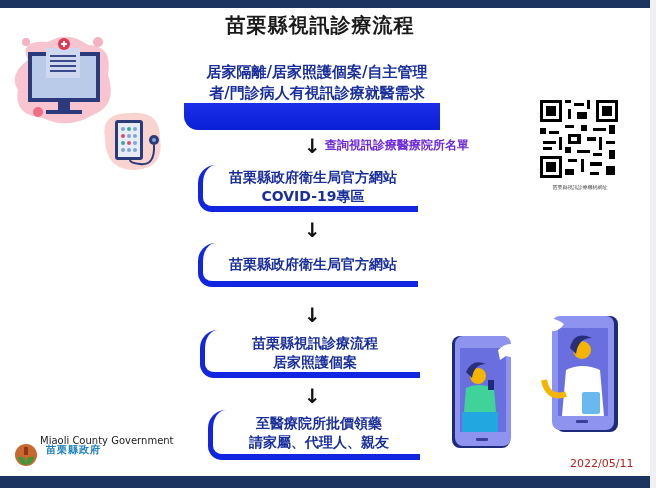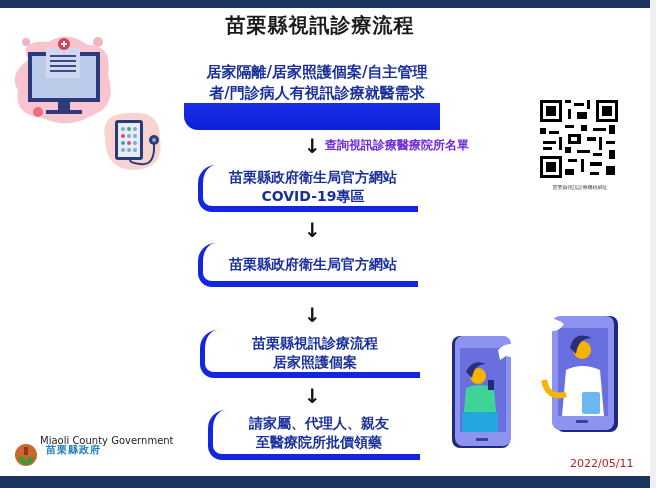--- a/index.html
+++ b/index.html
@@ -166,22 +166,22 @@
   <div class="text">
     <div>苗栗縣視訊診療流程</div>
     <div>居家照護個案</div>
   </div>
 </div>
 <div class="arrow" style="left:304px;top:386px">↓</div>
 
 <div class="step step5">
   <div class="shape"></div>
   <div class="text">
+    <div>至醫療院所批價領藥</div>
     <div>請家屬、代理人、親友</div>
-    <div>至醫療院所批價領藥</div>
   </div>
 </div>
 
 <svg class="illus" style="left:448px;top:312px" width="186" height="140">
   <rect x="4" y="24" width="58" height="112" rx="8" fill="#1e2a7a"></rect>
   <rect x="7" y="24" width="56" height="110" rx="8" fill="#8e93f0"></rect>
   <rect x="12" y="36" width="46" height="84" fill="#6a6fe0"></rect>
   <rect x="28" y="126" width="12" height="3" rx="1" fill="#3a3f9a"></rect>
   <path d="M50 38 q12 -12 24 0 q-4 10 -16 6 l-6 4z" fill="#fff"></path>
   <circle cx="30" cy="64" r="8" fill="#f5b400"></circle>

